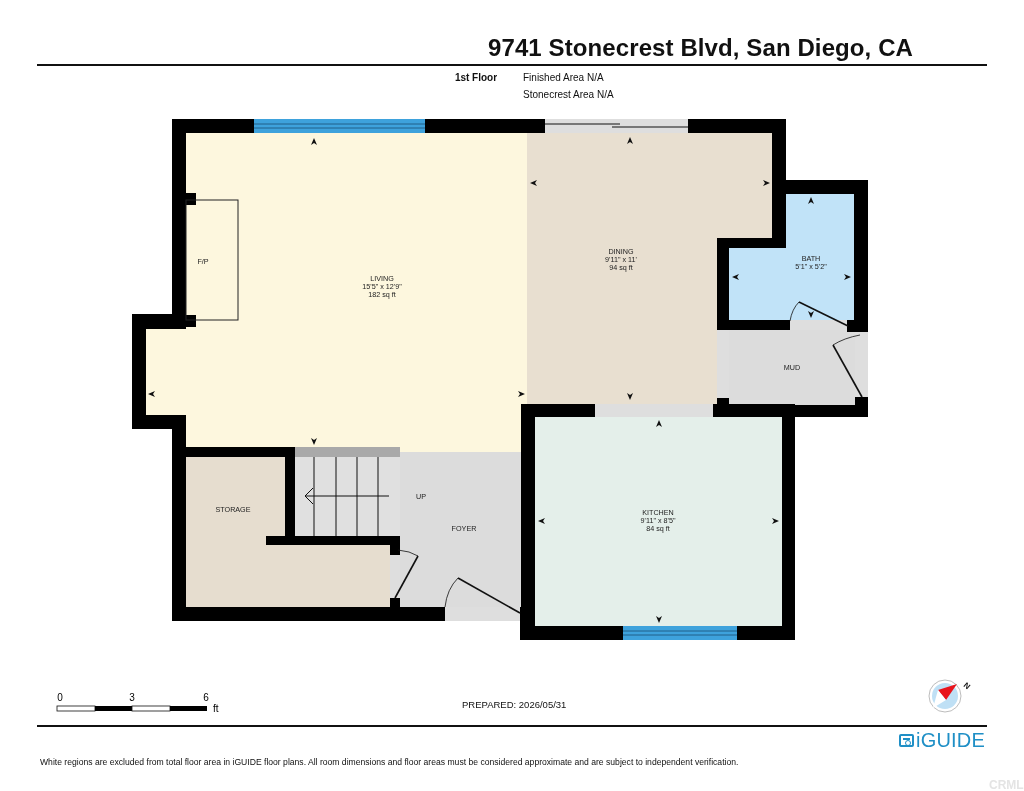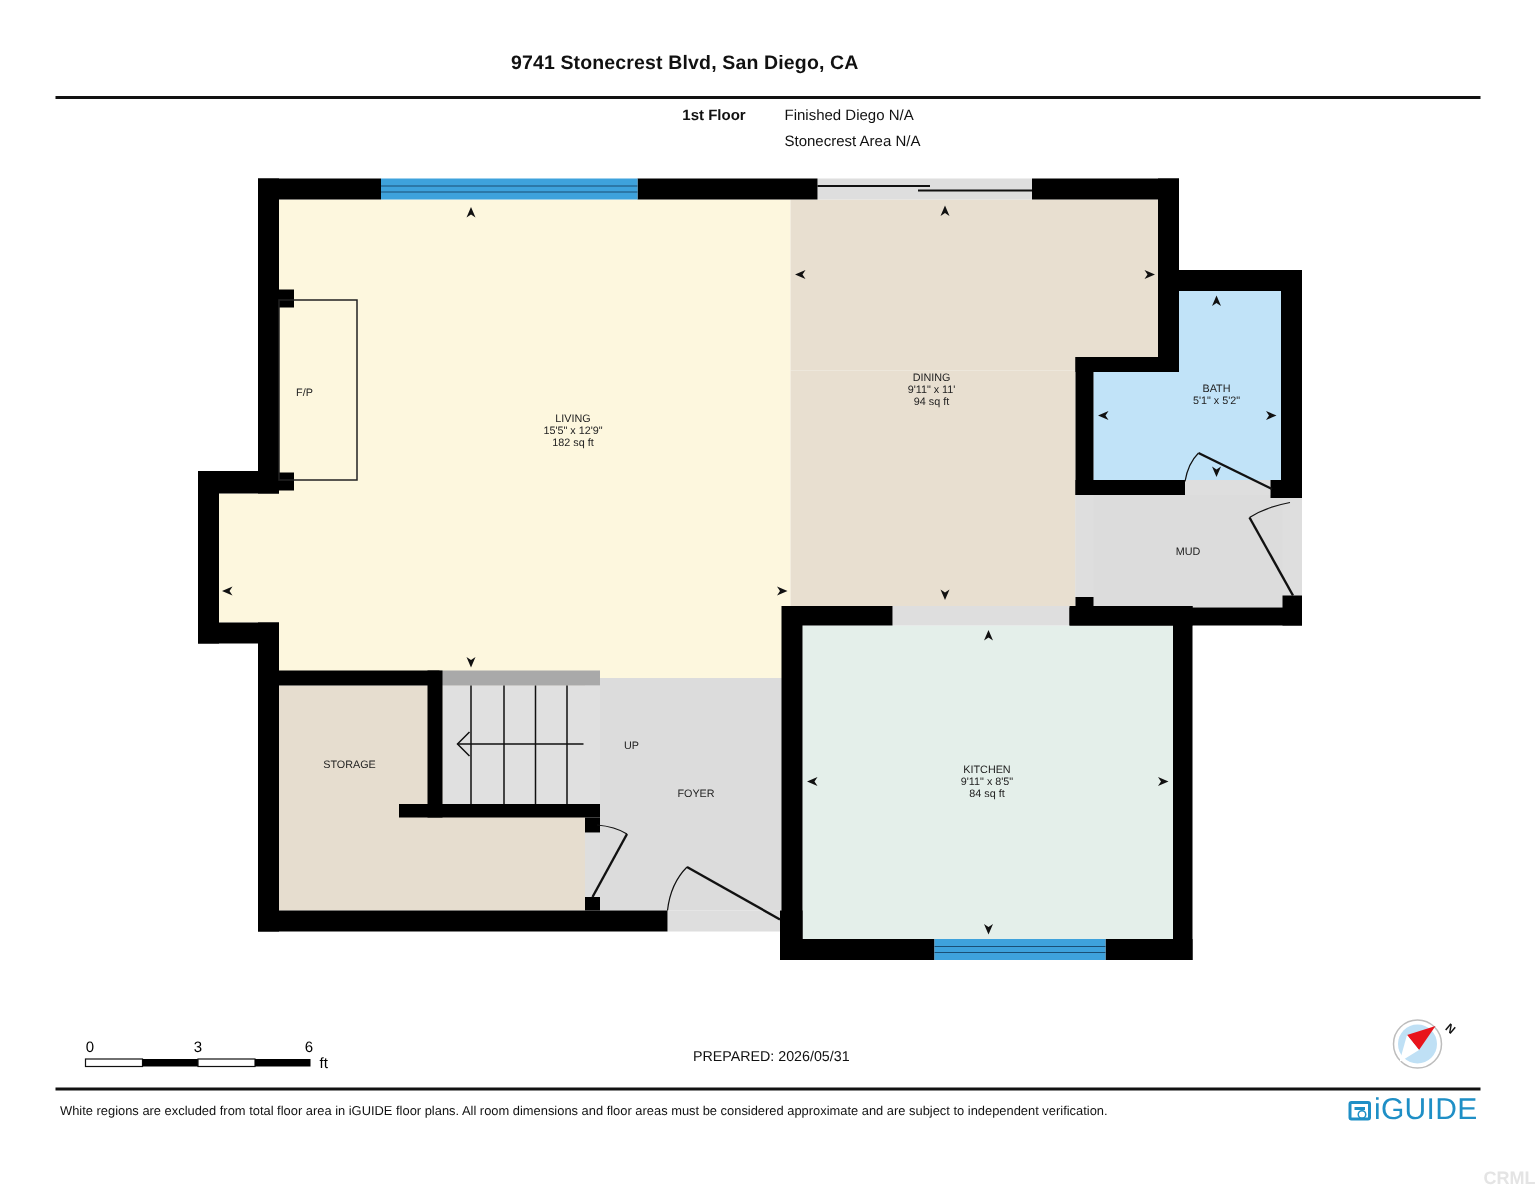--- a/index.html
+++ b/index.html
@@ -1,46 +1,46 @@
 <!DOCTYPE html>
 <html><head>
 <meta charset="utf-8">
 <style>
   html, body { margin: 0; padding: 0; background: #ffffff; }
   body { width: 1024px; height: 791px; position: relative; overflow: hidden;
          font-family: "Liberation Sans", sans-serif; color: #111; }
   .abs { position: absolute; }
-  .title { left: 0; width: 913px; top: 34px; text-align: center;
-           font-weight: bold; font-size: 13px; letter-spacing: 0.1px; }
+  .title { left: 0; width: 913px; top: 34px; text-align: right;
+           font-weight: bold; font-size: 24px; letter-spacing: 0.1px; }
   .rule { left: 37px; width: 950px; height: 2px; background: #111; }
   .floor-label { left: 440px; width: 72px; top: 72px; text-align: center;
                  font-weight: bold; font-size: 10px; }
   .area-line { left: 523px; font-size: 10px; }
   .plan { left: 0; top: 0; }
   .room-text { font-family: "Liberation Sans", sans-serif; font-size: 7.2px; fill: #222; text-anchor: middle; }
   .scale-num { font-size: 10px; }
   .prepared { left: 462px; top: 699px; font-size: 9.5px; }
-  .footer-text { left: 40px; top: 735px; font-size: 8.6px; white-space: nowrap; }
+  .footer-text { left: 40px; top: 757px; font-size: 8.6px; white-space: nowrap; }
   .brand { left: 899px; top: 729px; font-size: 20px; color: #1f8fc6; letter-spacing: 0.2px;
            display: flex; align-items: center; }
   .brand-icon { width: 15px; height: 13px; border: 2px solid #1f8fc6; border-radius: 2px;
                 box-sizing: border-box; position: relative; margin-right: 2px; }
   .brand-icon::before { content: ""; position: absolute; left: 2px; right: 2px; top: 2px; height: 1.5px; background: #1f8fc6; }
   .brand-icon::after { content: ""; position: absolute; left: 4px; top: 4px; width: 4px; height: 4px;
                        border: 1.5px solid #1f8fc6; border-radius: 50%; box-sizing: content-box; }
   .watermark { left: 989px; top: 778px; font-size: 12px; color: #e4e4e4; font-weight: bold; }
 </style>
 </head>
 <body>
 
 <div class="abs title">9741 Stonecrest Blvd, San Diego, CA</div>
 <div class="abs rule" style="top:64px;"></div>
 
 <div class="abs floor-label">1st Floor</div>
-<div class="abs area-line" style="top:72px;">Finished Diego N/A</div>
+<div class="abs area-line" style="top:72px;">Finished Area N/A</div>
 <div class="abs area-line" style="top:89px;">Stonecrest Area N/A</div>
 
 <svg class="abs plan" width="1024" height="791" viewBox="0 0 1024 791">
 
   <g>
     <g fill="#fdf7de">
       <rect x="186" y="133" width="341" height="319"></rect>
       <rect x="146" y="329" width="40" height="86"></rect>
     </g>
     <g fill="#e8dfd0">

